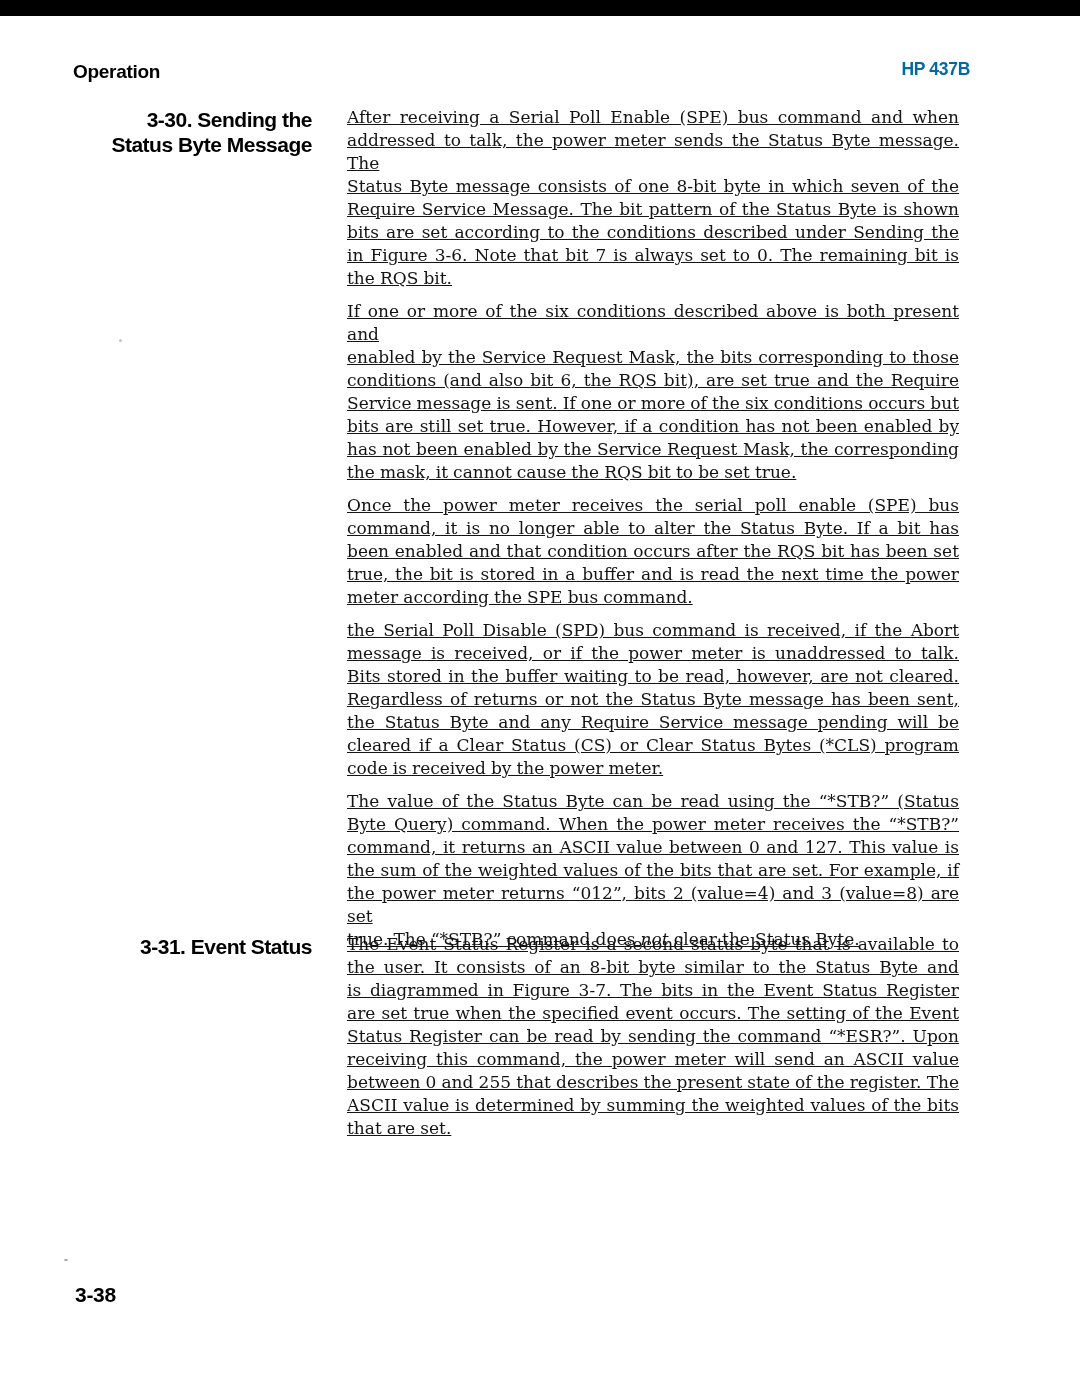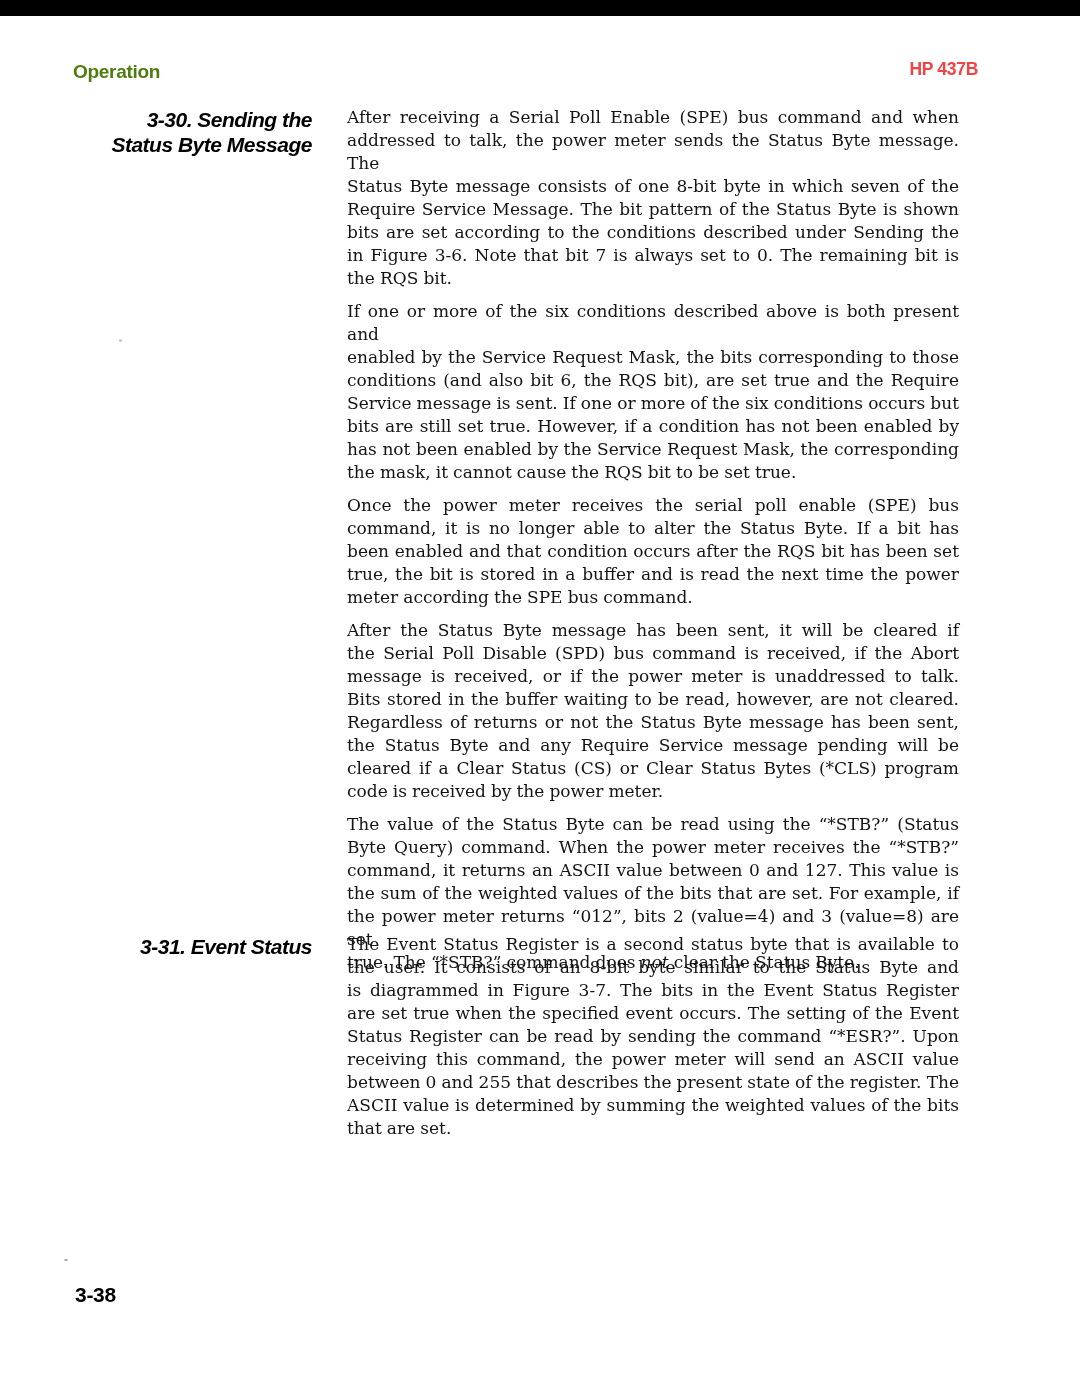--- a/index.html
+++ b/index.html
@@ -20,60 +20,60 @@
     height: 16px;
     background: #000;
   }
   .hdr-left {
     position: absolute;
     top: 61px; left: 73px;
     font-family: "Liberation Sans", sans-serif;
     font-weight: bold;
     font-size: 19px;
     letter-spacing: -0.3px;
-    color: #4d7c0f;
+    color: #000000;
   }
   .hdr-right {
     position: absolute;
-    top: 59px; right: 102px;
+    top: 59px; right: 110px;
     font-family: "Liberation Sans", sans-serif;
     font-weight: bold;
     font-size: 17.5px;
     letter-spacing: -0.3px;
-    color: #ef4444;
+    color: #0369a1;
   }
   .sec { position: absolute; left: 0; width: 1080px; }
   .sec-0 { top: 106px; }
   .sec-1 { top: 933px; }
   .heading {
     position: absolute;
     left: 0; top: 1px;
     width: 312px;
     text-align: right;
     font-family: "Liberation Sans", sans-serif;
     font-weight: bold;
     font-size: 21px;
     line-height: 25px;
     letter-spacing: -0.5px;
     color: #000;
     white-space: nowrap;
-    font-style: italic;
   }
   .bodycol {
     position: absolute;
     left: 347px; top: 0;
     width: 612px;
     font-size: 17px;
     line-height: 23px;
     word-spacing: -0.3px;
   }
   .paragraph { margin: 0 0 10px 0; }
   .line {
     text-align: justify;
     text-align-last: justify;
+    text-decoration: underline;
   }
   .line.last { text-align-last: left; }
   .ftr {
     position: absolute;
     left: 75px; top: 1283px;
     font-family: "Liberation Sans", sans-serif;
     font-weight: bold;
     font-size: 21px;
     letter-spacing: -0.3px;
     color: #000;
@@ -117,21 +117,20 @@
           <div class="line last">the mask, it cannot cause the RQS bit to be set true.</div>
         </div>
         <div class="paragraph">
           <div class="line">Once the power meter receives the serial poll enable (SPE) bus</div>
           <div class="line">command, it is no longer able to alter the Status Byte. If a bit has</div>
           <div class="line">been enabled and that condition occurs after the RQS bit has been set</div>
           <div class="line">true, the bit is stored in a buffer and is read the next time the power</div>
           <div class="line last">meter according the SPE bus command.</div>
         </div>
         <div class="paragraph">
-          <div class="line">After the Status Byte message has been sent, it will be cleared if</div>
           <div class="line">the Serial Poll Disable (SPD) bus command is received, if the Abort</div>
           <div class="line">message is received, or if the power meter is unaddressed to talk.</div>
           <div class="line">Bits stored in the buffer waiting to be read, however, are not cleared.</div>
           <div class="line">Regardless of returns or not the Status Byte message has been sent,</div>
           <div class="line">the Status Byte and any Require Service message pending will be</div>
           <div class="line">cleared if a Clear Status (CS) or Clear Status Bytes (*CLS) program</div>
           <div class="line last">code is received by the power meter.</div>
         </div>
         <div class="paragraph">
           <div class="line">The value of the Status Byte can be read using the “*STB?” (Status</div>

